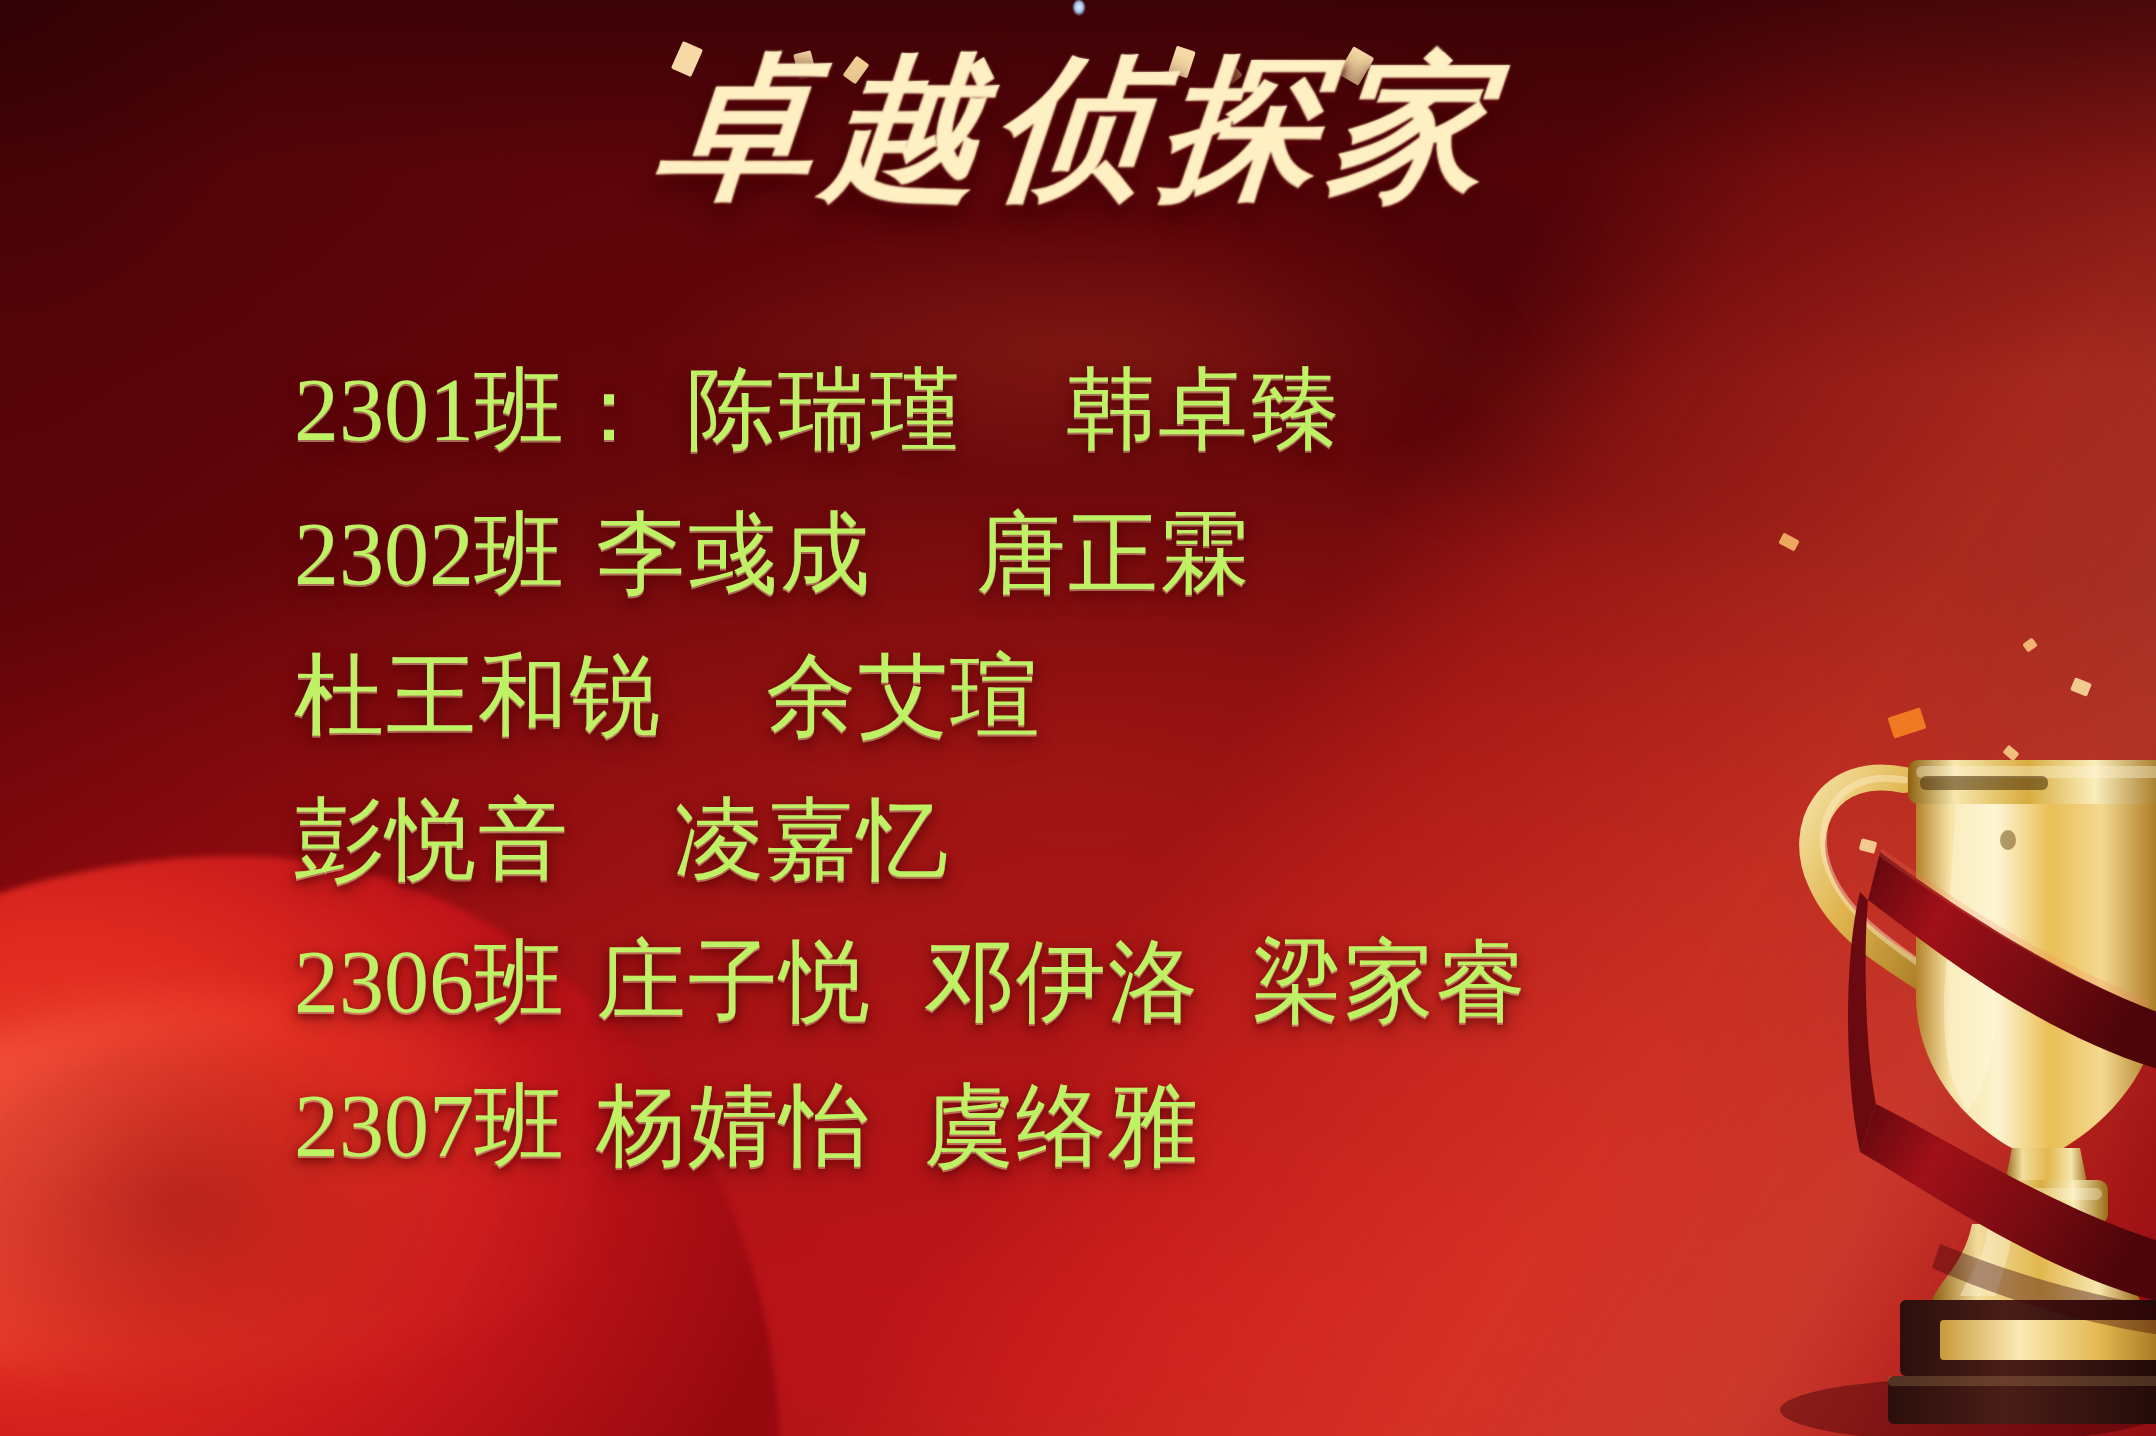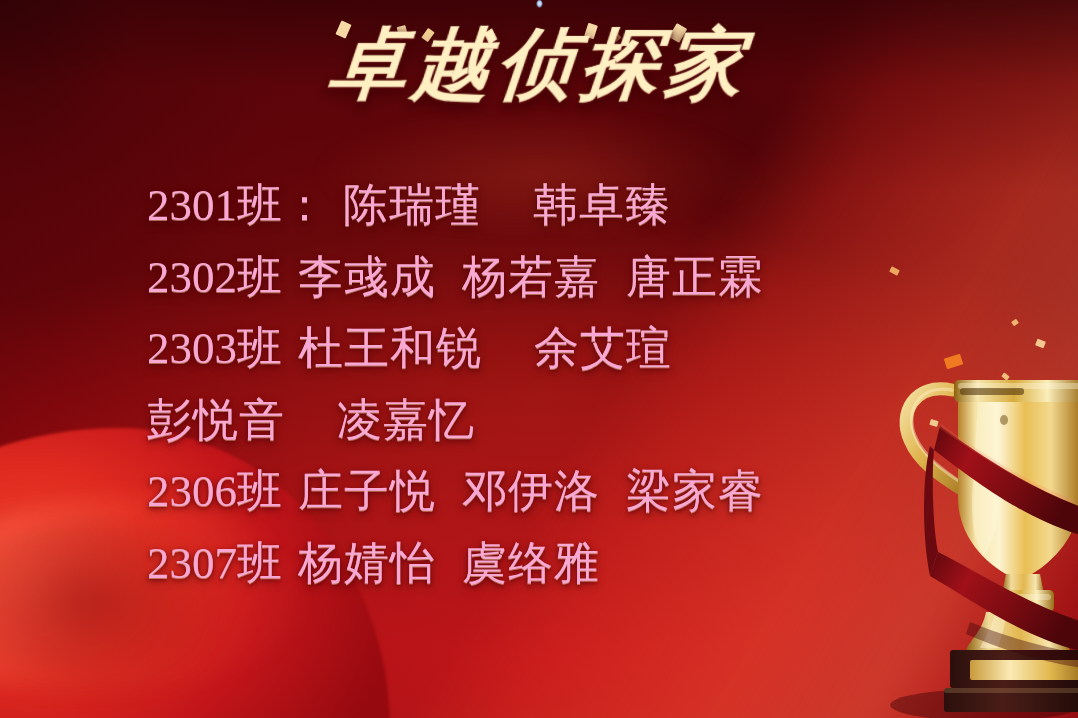--- a/index.html
+++ b/index.html
@@ -195,21 +195,21 @@
     right: 60px;
   }
   .row {
     height: 71.5px;
     display: flex;
     align-items: center;
     white-space: nowrap;
     font-family: "Liberation Serif", "DejaVu Serif", serif;
     font-size: 45px;
     line-height: 1;
-    color: #f9a8d4;
+    color: #bef264;
     text-shadow:
       0 1px 0 rgba(255,238,180,0.45),
       0 2px 4px rgba(92,4,8,0.85),
       0 4px 10px rgba(60,2,6,0.45);
   }
   .cls {
     margin-right: 16px;
     letter-spacing: 0px;
   }
   .names {
@@ -353,27 +353,25 @@
       <span class="names">陈瑞瑾</span>
       <span class="name-sep"></span>
       <span class="name-sep"></span>
       <span class="names">韩卓臻</span>
     </div>
 
     <div class="row">
       <span class="cls">2302班</span>
       <span class="names">李彧成</span>
       <span class="name-sep"></span>
-      <span class="names">杨若嘉</span>
       <span class="name-sep"></span>
       <span class="names">唐正霖</span>
     </div>
 
     <div class="row">
-      <span class="cls">2303班</span>
       <span class="names">杜王和锐</span>
       <span class="name-sep"></span>
       <span class="name-sep"></span>
       <span class="names">余艾瑄</span>
     </div>
 
 
     <div class="row">
       <span class="names">彭悦音</span>
       <span class="name-sep"></span>

